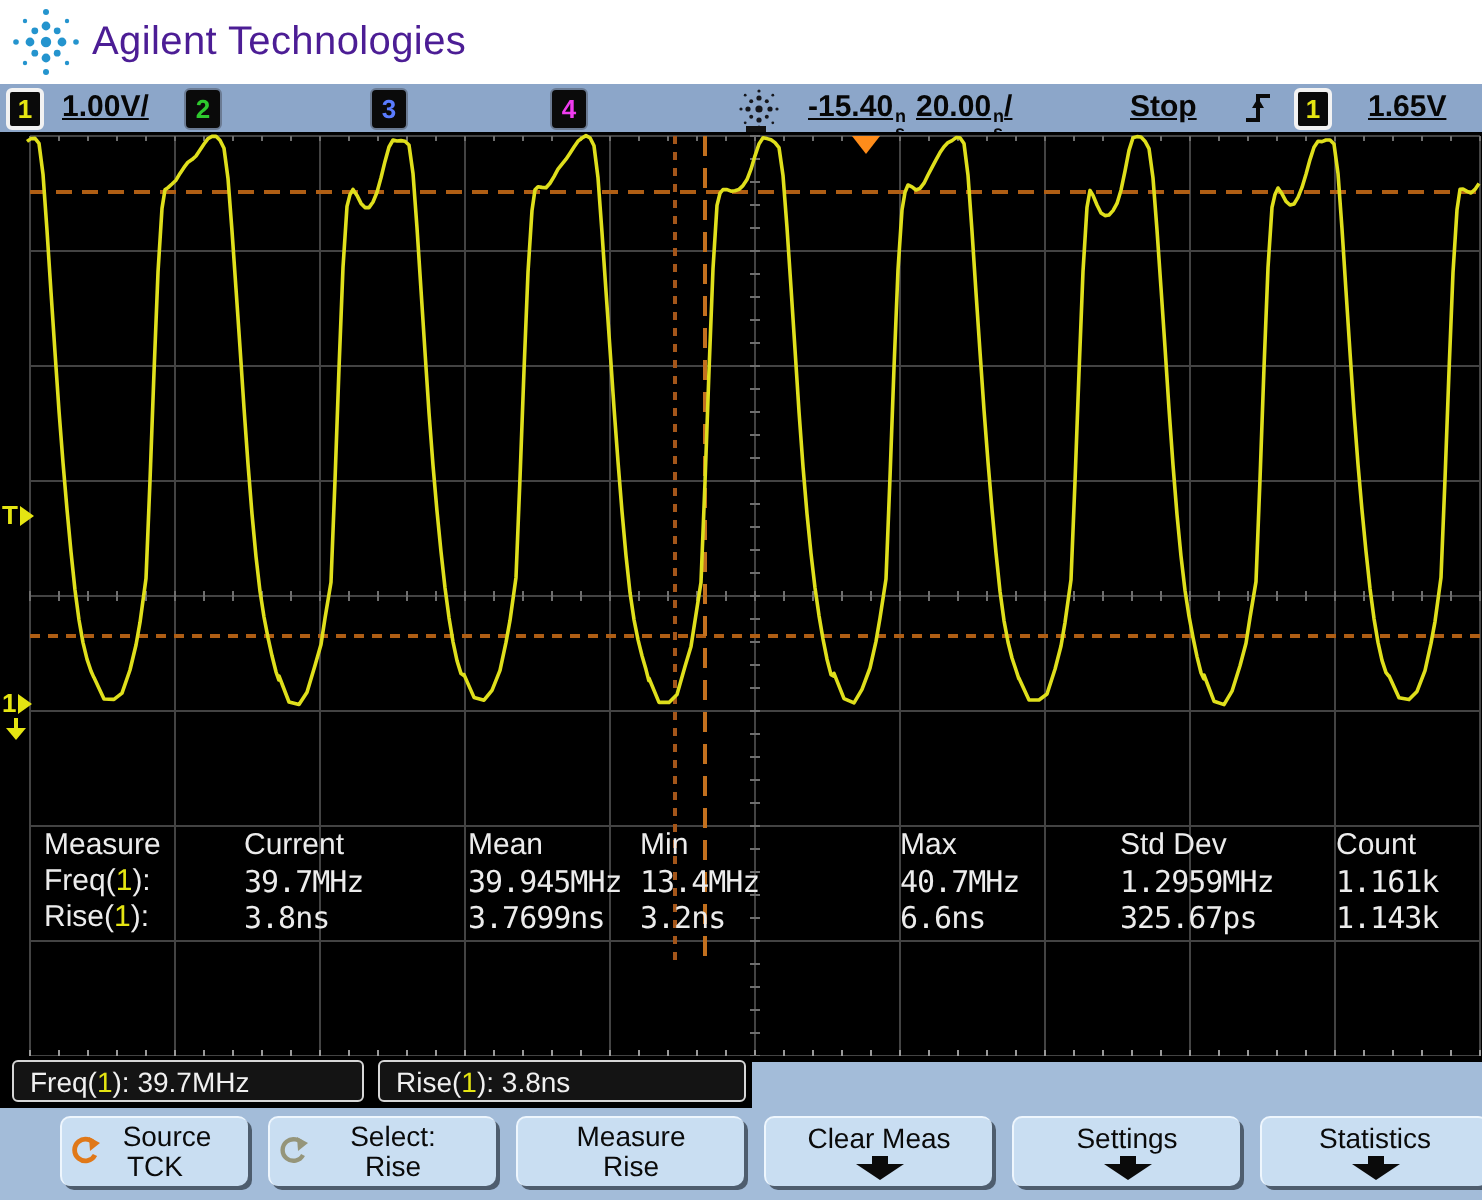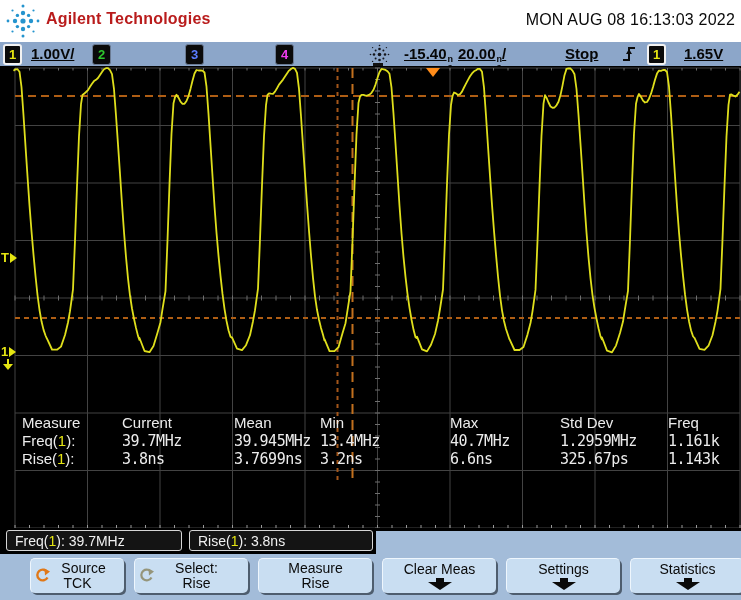--- a/index.html
+++ b/index.html
@@ -2,21 +2,21 @@
 <html><head>
 <meta charset="utf-8">
 <style>
   html,body{margin:0;padding:0;background:#222;}
   .screen{position:relative;width:741px;height:600px;overflow:hidden;background:#000;
           font-family:"Liberation Sans",sans-serif;-webkit-font-smoothing:antialiased;}
   .abs{position:absolute;}
 
   
   .header{position:absolute;left:0;top:0;width:741px;height:42px;background:#ffffff;}
-  .brand{position:absolute;left:46px;top:10px;font-size:16px;font-weight:bold;color:#b91c1c;letter-spacing:.2px;}
+  .brand{position:absolute;left:46px;top:10px;font-size:20px;font-weight:normal;color:#4c1d95;letter-spacing:.2px;}
   .datetime{position:absolute;right:6px;top:11px;font-size:16px;color:#0a0a0a;letter-spacing:.2px;}
 
   
   .statusbar{position:absolute;left:0;top:42px;width:741px;height:24px;background:#8CA6C9;font-size:15px;color:#060606;}
   .chbox{position:absolute;top:2px;width:17px;height:19px;background:#0a0a0a;border-radius:3px;
          display:flex;align-items:center;justify-content:center;font-weight:bold;font-size:13px;}
   .bright{border:2px solid #f2f2f2;width:15px;height:17px;}
   .dim{border:1px solid #6b7b93;}
   .ch1c{color:#e5e512}.ch2c{color:#2ec82e}.ch3c{color:#5a7cff}.ch4c{color:#f03cf0}
   .sbtext{position:absolute;top:3px;font-weight:600;text-decoration:underline;}
@@ -78,21 +78,20 @@
           <circle cx="8.5" cy="9.5" r="1.1"></circle>
         <circle cx="24.6" cy="14.4" r="1.7"></circle>
           <circle cx="29.5" cy="9.5" r="1.1"></circle>
         <circle cx="13.4" cy="25.6" r="1.7"></circle>
           <circle cx="8.5" cy="30.5" r="1.1"></circle>
         <circle cx="24.6" cy="25.6" r="1.7"></circle>
           <circle cx="29.5" cy="30.5" r="1.1"></circle>
       </g>
     </svg>
     <div class="brand">Agilent Technologies</div>
-    <div class="datetime">MON AUG 08 16:13:03 2022</div>
   </div>
 
   <div class="statusbar">
     <div class="chbox bright abs" style="left:3px">
       <span class="ch1c">1</span>
     </div>
     <span class="sbtext" style="left:31px">1.00V/</span>
     <div class="chbox dim abs" style="left:92px">
       <span class="ch2c">2</span>
     </div>
@@ -392,21 +391,21 @@
     </svg>
 
     <div class="mtable">
       <div class="mt-row mt-head">
         <span class="c0">Measure</span>
         <span class="c1">Current</span>
         <span class="c2">Mean</span>
         <span class="c3">Min</span>
         <span class="c4">Max</span>
         <span class="c5">Std Dev</span>
-        <span class="c6">Freq</span>
+        <span class="c6">Count</span>
       </div>
       <div class="mt-row mt-vals">
         <span class="c0" style="font-family:'Liberation Sans',sans-serif;letter-spacing:0"><i>Freq(</i><i class="ylw">1</i><i>):</i></span>
         <span class="c1">39.7MHz</span>
         <span class="c2">39.945MHz</span>
         <span class="c3">13.4MHz</span>
         <span class="c4">40.7MHz</span>
         <span class="c5">1.2959MHz</span>
         <span class="c6">1.161k</span>
       </div>

